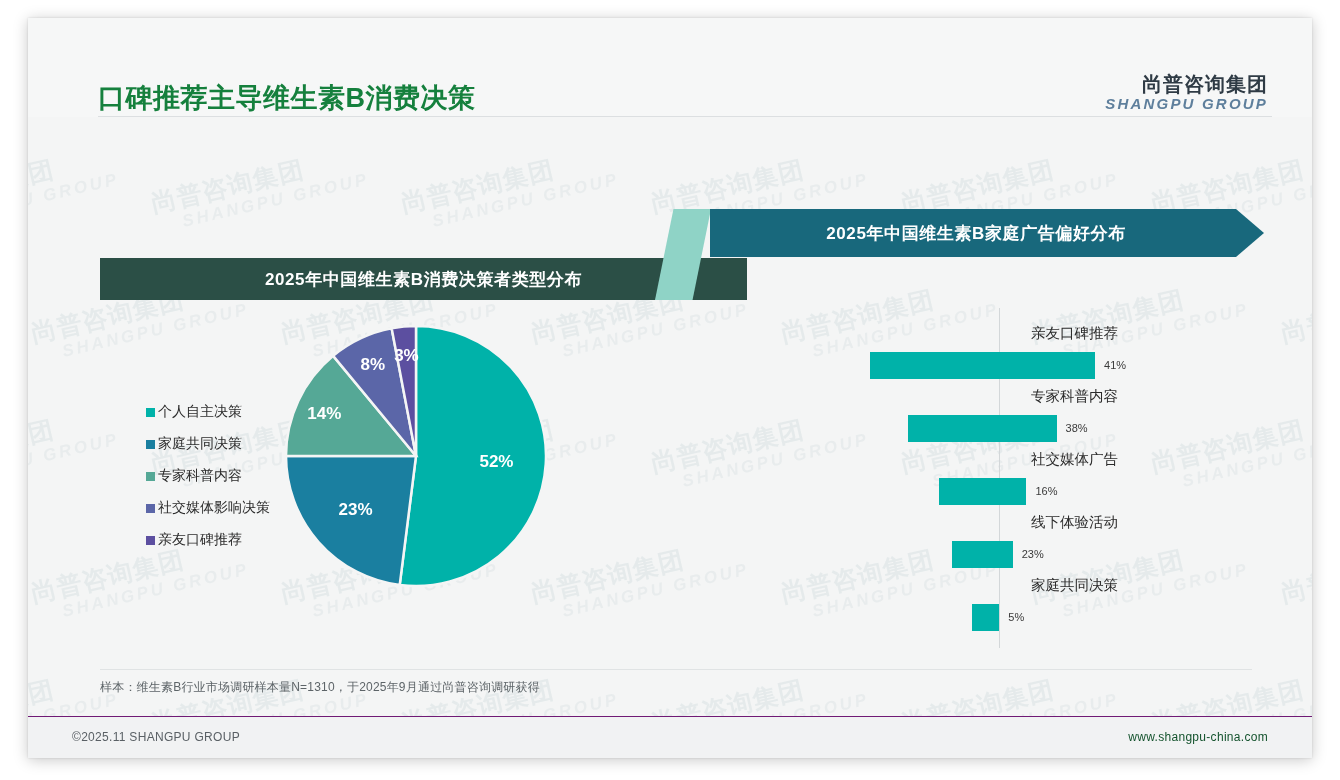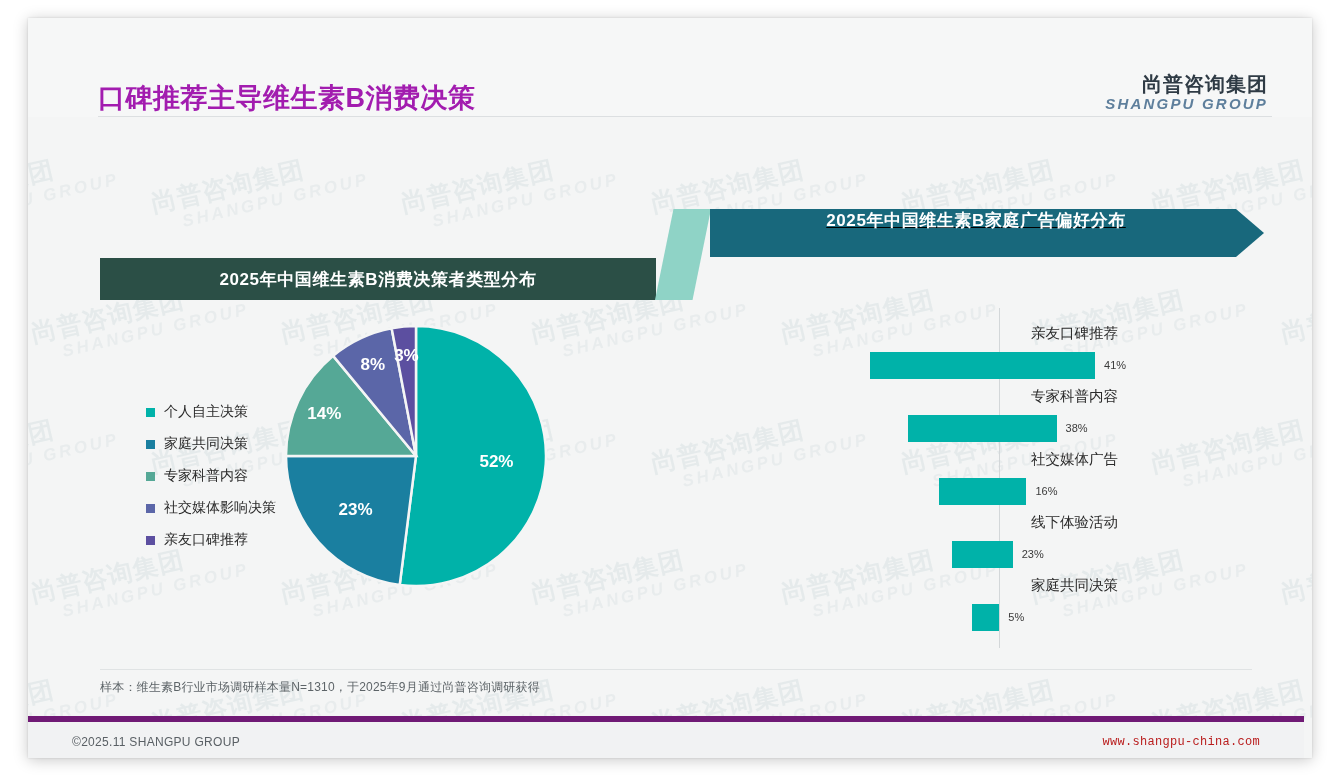--- a/index.html
+++ b/index.html
@@ -48,77 +48,76 @@
   .header {
     position: absolute; left: 0; top: 0; width: 100%; height: 99px;
     background: #f6f7f7; z-index: 3;
   }
   .header:after {
     content: ""; position: absolute; left: 70px; right: 40px; bottom: 0;
     height: 1px; background: #dcdfe1;
   }
   .page-title {
     position: absolute; left: 70px; top: 62px;
-    font-size: 27px; font-weight: 700; color: #a21caf;
+    font-size: 27px; font-weight: 700; color: #15803d;
     letter-spacing: .5px;
     white-space: nowrap;
   }
   .logo {
     position: absolute; right: 44px; top: 55px;
     text-align: right;
   }
   .logo-cn {
     font-size: 20px; font-weight: 700; color: #2f3b45; letter-spacing: 1px;
     line-height: 1.1;
   }
   .logo-en {
     font-size: 15px; font-weight: 700; font-style: italic;
     color: #5e7f9c; letter-spacing: 2.2px; line-height: 1.25;
   }
 
   
   .banners { position: absolute; left: 0; top: 0; width: 100%; height: 100%; z-index: 4; pointer-events: none; }
   .banner-left {
     position: absolute; left: 72px; top: 240px;
-    width: 556px; height: 42px;
+    width: 647px; height: 42px;
     background: #2b4f46;
     display: flex; align-items: center; justify-content: center;
     pointer-events: auto;
   }
   .banner-left .btxt {
     color: #ffffff; font-size: 17px; font-weight: 700; letter-spacing: .6px;
   }
   .connector {
     position: absolute; left: 627px; top: 191px;
     width: 56px; height: 91px;
     background: #8fd3c6;
     clip-path: polygon(33% 0, 100% 0, 67% 100%, 0 100%);
     pointer-events: none;
   }
   .banner-right {
     position: absolute; left: 682px; top: 191px;
     width: 554px; height: 48px;
     background: #18687c;
     clip-path: polygon(0 0, calc(100% - 28px) 0, 100% 50%, calc(100% - 28px) 100%, 0 100%);
-    display: flex; align-items: flex-start; justify-content: center;
+    display: flex; align-items: center; justify-content: center;
     pointer-events: auto;
-    text-decoration: underline;
   }
   .banner-right .btxt {
     color: #ffffff; font-size: 17px; font-weight: 700; letter-spacing: .6px;
     margin-right: 22px;
   }
 
   
   .pie-panel { position: absolute; left: 72px; top: 300px; width: 600px; height: 340px; z-index: 5; }
   .legend {
     position: absolute; left: 46px; top: 85px;
     display: flex; flex-direction: column; gap: 14px;
   }
-  .legend-item { display: flex; align-items: center; gap: 9px; }
+  .legend-item { display: flex; align-items: center; gap: 3px; }
   .legend-swatch { width: 9px; height: 9px; display: inline-block; flex: 0 0 auto; }
   .legend-label { font-size: 14px; color: #2b2b2b; white-space: nowrap; }
   .pie-wrap { position: absolute; left: 182px; top: 4px; width: 268px; height: 268px; }
   .pie-svg { display: block; }
   .pie-label {
     font-size: 17px; font-weight: 700; fill: #ffffff;
     font-family: "Liberation Sans", sans-serif;
   }
 
   
@@ -143,31 +142,31 @@
   .note {
     position: absolute; left: 72px; bottom: 62px; right: 60px;
     z-index: 5;
   }
   .note:before {
     content: ""; position: absolute; left: 0; right: 0; top: -10px;
     height: 1px; background: #e0e3e4;
   }
   .note-text { font-size: 12px; color: #5d6468; letter-spacing: .2px; }
   .footer {
-    position: absolute; left: 0; right: 8px; bottom: 0; height: 42px;
-    background: #f1f2f3; border-top: 6px solid #701a75;
+    position: absolute; left: 0; right: 0; bottom: 0; height: 42px;
+    background: #f1f2f3; border-top: 1px solid #701a75;
     z-index: 5;
   }
   .footer-left {
     position: absolute; left: 44px; top: 13px;
     font-size: 12px; color: #5a6065; letter-spacing: .3px;
   }
   .footer-right {
     position: absolute; right: 44px; top: 13px;
-    font-size: 12px; color: #b91c1c; letter-spacing: .3px; font-family: Liberation Mono, monospace;
+    font-size: 12px; color: #14532d; letter-spacing: .3px;
   }
 </style>
 </head>
 <body>
 
 <div class="page">
 
   <div class="wm-layer" id="wm-layer">
       <div class="wm" style="left: 0px; top: 40px;">
         <span class="wm-cn">尚普咨询集团</span>

